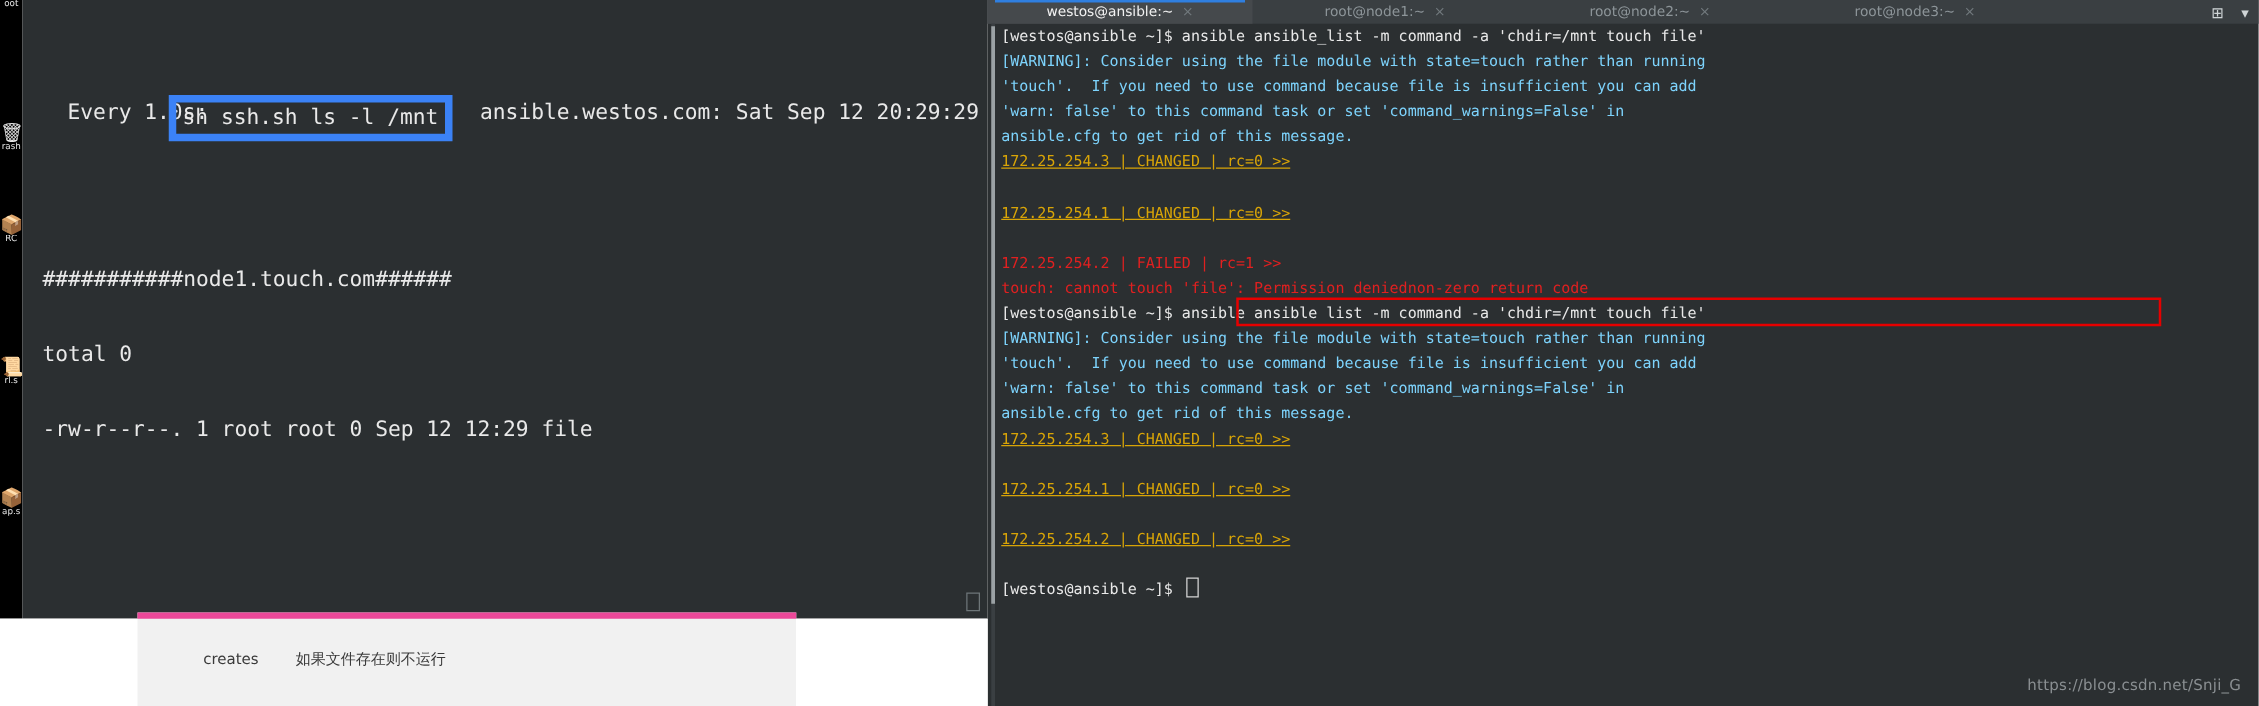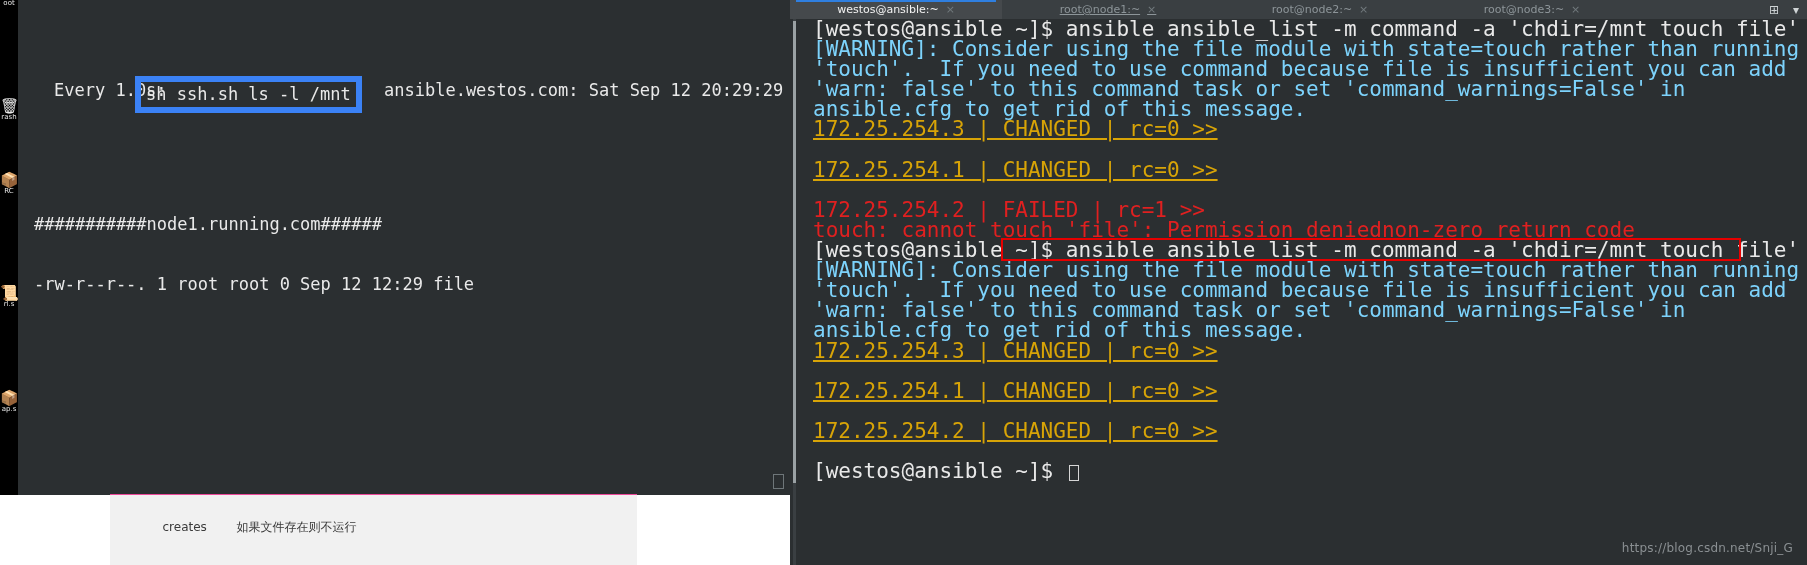--- a/index.html
+++ b/index.html
@@ -96,22 +96,22 @@
   }
   #right-scroll{
     position:absolute;left:3px;top:21px;width:3px;height:462px;
     background:#9aa1a4;
   }
   #right-scroll-track{
     position:absolute;left:3px;top:19px;width:3px;bottom:0;
     background:#3a3f42;
   }
   .term-lines{
-    position:absolute;left:23px;top:0;right:4px;
-    font-size:21px;line-height:20.1px;white-space:pre;
+    position:absolute;left:11px;top:0;right:4px;
+    font-size:12px;line-height:20.1px;white-space:pre;
   }
   .ln{white-space:pre;position:relative;height:20.1px;}
   .c-white{color:#e9e9e9;}
   .c-pink{color:#7dd3fc;}
   .c-yellow{color:#d8a407;text-decoration:underline;}
   .c-red{color:#e02020;}
   .cursor-blk{
     display:inline-block;width:10px;height:16px;
     border:1px solid #d6d6d6;box-sizing:border-box;
     vertical-align:-3px;margin-left:3px;
@@ -129,21 +129,21 @@
     font-size:12px;color:#8a8f92;letter-spacing:.2px;
   }
 
   
   #bottom-strip{
     position:absolute;left:0;bottom:0;width:790px;height:70px;
     background:#ffffff;
   }
   #bottom-doc{
     position:absolute;left:110px;bottom:0;width:527px;height:70px;
-    background:#f1f1f1;border-top:1px solid #ec4899;
+    background:#f1f1f1;border-top:5px solid #ec4899;
   }
   #bottom-doc .docrow{
     position:absolute;left:22px;top:10px;
     font-family:"DejaVu Sans","Liberation Sans",sans-serif;
     font-size:12px;color:#3a3a3a;white-space:pre;
   }
   #bottom-doc .docrow .k{display:inline-block;width:74px;}
   #bottom-left-dark{
     position:absolute;left:0;bottom:0;width:110px;height:70px;background:#ffffff;
   }
@@ -183,21 +183,22 @@
 
     <div id="left-body">
 
       <div class="watch-head">
         <span class="seg c-white" style="left:0;">Every 1.0s:</span>
         <span id="watch-cmd-box" class="c-white">sh ssh.sh ls -l /mnt</span>
         <span class="watch-host c-white">ansible.westos.com: Sat Sep 12 20:29:29 2020</span>
       </div>
 
       <div class="blk c-white">
-        <div class="blk">###########node1.running.com######</div>
+        <div class="blk">###########node1.touch.com######</div>
+        <div class="blk">total 0</div>
         <div class="blk">-rw-r--r--. 1 root root 0 Sep 12 12:29 file</div>
       </div>
       <div class="blank-line"></div>
 
       <div class="blk c-white">
         <div class="blk">###########node2.westos.com######</div>
         
         
       </div>
       
@@ -209,21 +210,21 @@
     <div class="grip"></div>
   </div>
 
   <div id="right-term">
 
     <div id="tabbar">
       <div class="tab active" style="width:212px;">
         <span class="tlabel">westos@ansible:~</span>
         <span class="tclose">×</span>
       </div>
-      <div class="tab" style="width:212px;text-decoration:underline;">
+      <div class="tab" style="width:212px;">
         <span class="tlabel">root@node1:~</span>
         <span class="tclose">×</span>
       </div>
       <div class="tab" style="width:212px;">
         <span class="tlabel">root@node2:~</span>
         <span class="tclose">×</span>
       </div>
       <div class="tab" style="width:212px;">
         <span class="tlabel">root@node3:~</span>
         <span class="tclose">×</span>

